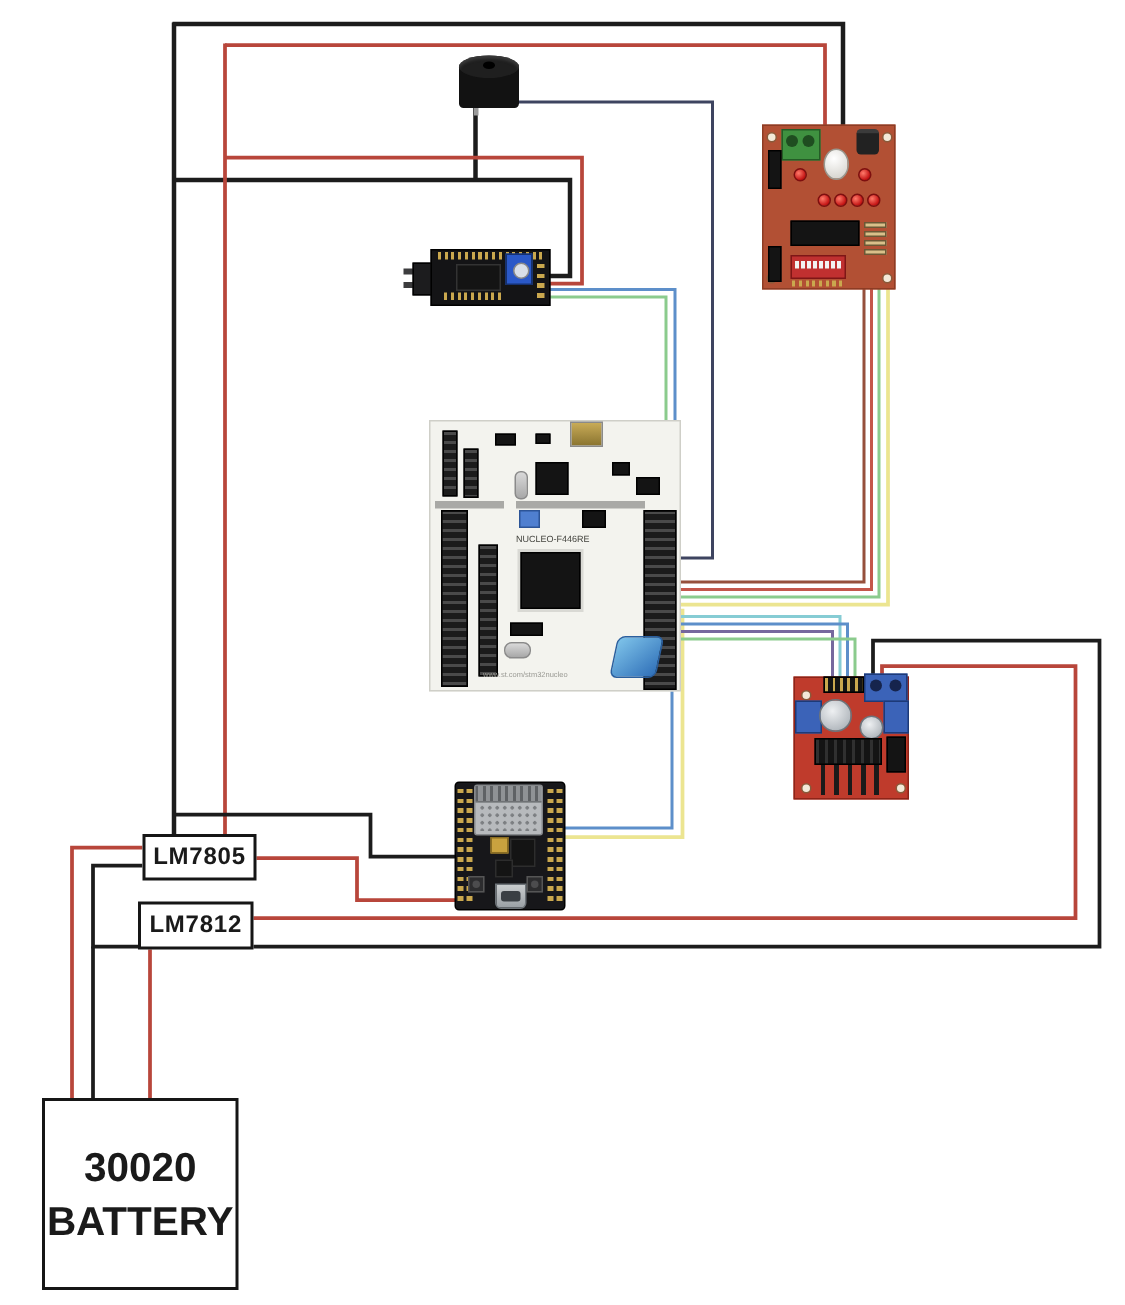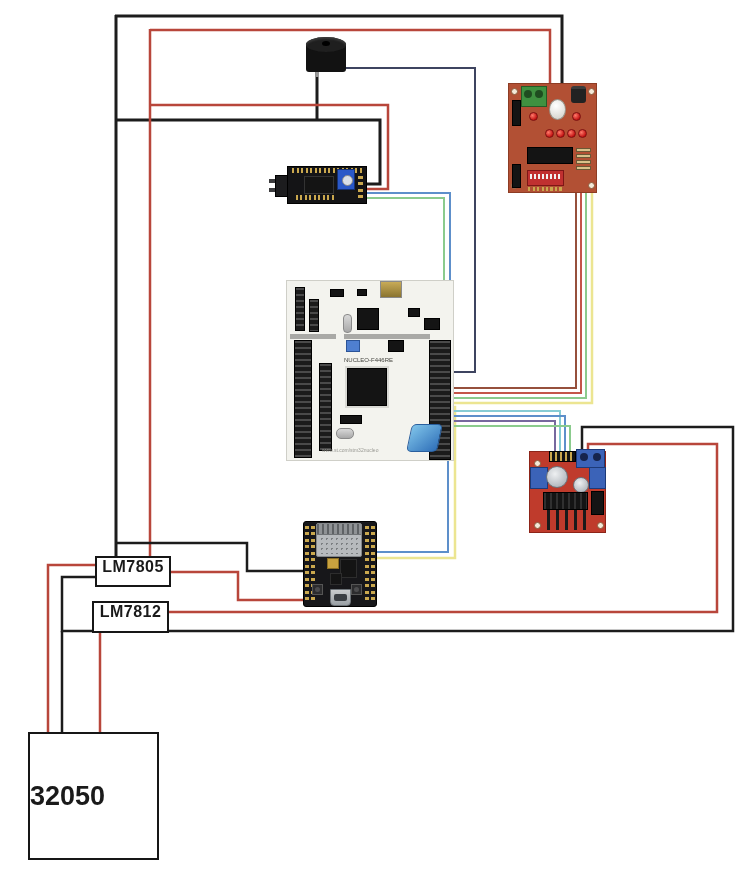--- a/index.html
+++ b/index.html
@@ -2,21 +2,21 @@
 <html><head>
 <meta charset="utf-8">
 <style>
   html,body{margin:0;padding:0;background:#ffffff;}
   .canvas{position:relative;width:750px;height:870px;background:#ffffff;
           font-family:"Liberation Sans",sans-serif;overflow:hidden;}
   svg.wires{position:absolute;left:0;top:0;width:750px;height:870px;}
 
   
   .labelbox{position:absolute;border:2px solid #161616;background:#fff;
-            display:flex;align-items:flex-start;justify-content:center;
+            display:flex;align-items:center;justify-content:center;
             color:#1a1a1a;font-weight:700;}
   .regbox{font-size:16px;letter-spacing:.5px;}
   .battbox{flex-direction:column;font-size:27px;line-height:1.35;text-align:center;}
 
   
   .buzzer-body{position:absolute;left:306px;top:42px;width:40px;height:30px;background:#121212;border-radius:3px;}
   .buzzer-top{position:absolute;left:306px;top:37px;width:40px;height:15px;background:#1f1f1f;border-radius:50%;box-shadow:inset 0 2px 2px #3a3a3a;}
   .buzzer-hole{position:absolute;left:322px;top:41px;width:8px;height:5px;background:#000;border-radius:50%;}
   .pin{position:absolute;background:#9a9a9a;width:3px;}
 
@@ -224,16 +224,17 @@
   </div>
 
   <div class="labelbox regbox" style="left:95px;top:556px;width:72px;height:27px;">
     <span>LM7805</span>
   </div>
   <div class="labelbox regbox" style="left:92px;top:601px;width:73px;height:28px;">
     <span>LM7812</span>
   </div>
 
   <div class="labelbox battbox" style="left:28px;top:732px;width:127px;height:124px;">
-    <span>32050</span>
+    <span>30020</span>
+    <span>BATTERY</span>
   </div>
 
 </div>
 
 </body></html>

